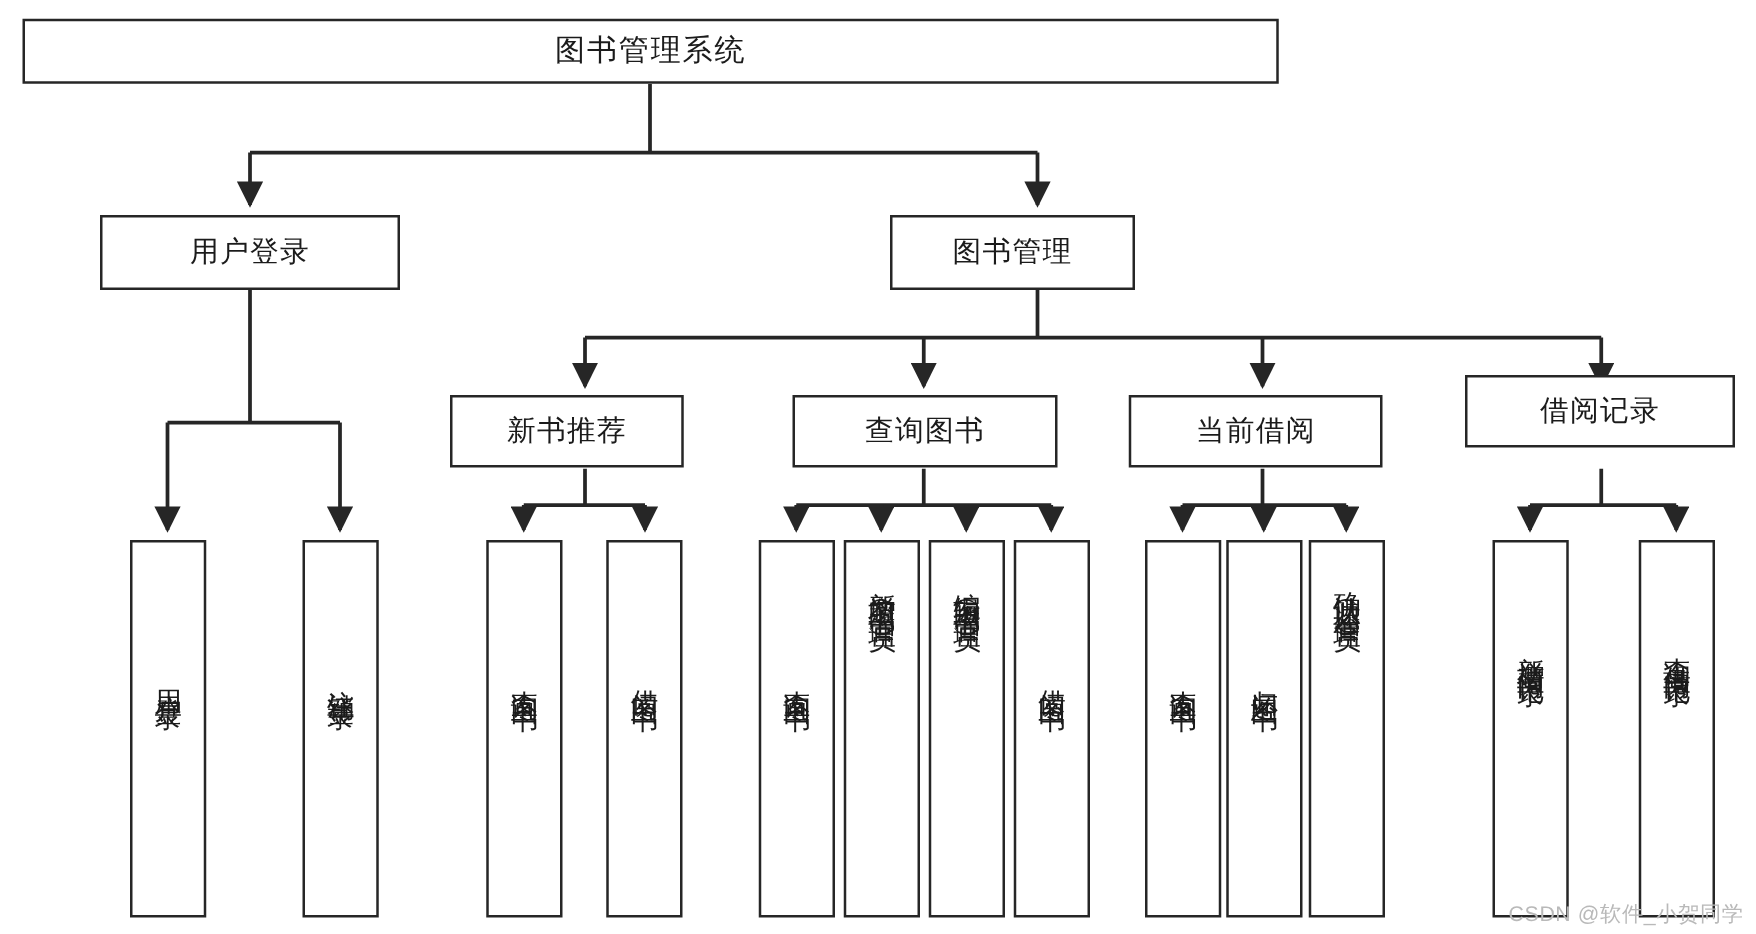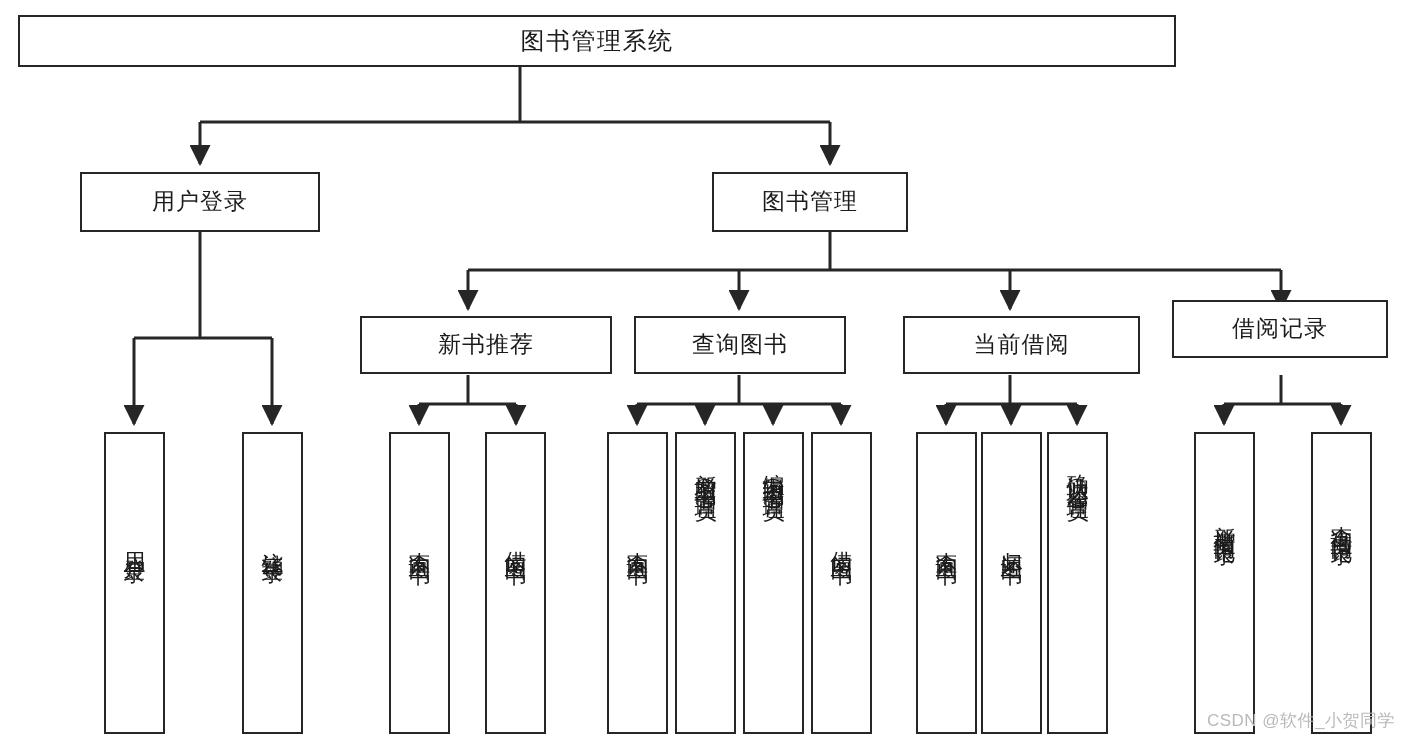--- a/index.html
+++ b/index.html
@@ -70,21 +70,21 @@
   }
   .node.vert.midlow .node-label {
     margin-top: 52px;
   }
   .node.vert.high .node-label {
     margin-top: 0px;
   }
   #watermark {
     position: absolute;
     right: 10px;
-    bottom: 15px;
+    bottom: 4px;
     font-size: 17px;
     color: #b9b9b9;
     letter-spacing: 0.5px;
     z-index: 5;
     white-space: nowrap;
   }
 </style>
 </head>
 <body>
 
@@ -133,38 +133,38 @@
       <path d="M 1011 404 L 1011 424" marker-end="url(#arrow)"></path>
       <path d="M 1077 404 L 1077 424" marker-end="url(#arrow)"></path>
 
       <path d="M 1281 375 L 1281 404"></path>
       <path d="M 1224 404 L 1341 404"></path>
       <path d="M 1224 404 L 1224 424" marker-end="url(#arrow)"></path>
       <path d="M 1341 404 L 1341 424" marker-end="url(#arrow)"></path>
     </g>
   </svg>
 
-  <div class="node root horiz" style="left:18px; top:15px; width:1158px; height:52px;">
+  <div class="node root horiz" style="left:18px; top:15px; width:1005px; height:52px;">
     <span class="node-label">图书管理系统</span>
   </div>
 
   <div class="node horiz" style="left:80px; top:172px; width:240px; height:60px;">
     <span class="node-label">用户登录</span>
   </div>
   <div class="node horiz" style="left:712px; top:172px; width:196px; height:60px;">
     <span class="node-label">图书管理</span>
   </div>
 
-  <div class="node horiz" style="left:360px; top:316px; width:252px; height:58px;">
+  <div class="node horiz" style="left:360px; top:316px; width:187px; height:58px;">
     <span class="node-label">新书推荐</span>
   </div>
   <div class="node horiz" style="left:634px; top:316px; width:212px; height:58px;">
     <span class="node-label">查询图书</span>
   </div>
-  <div class="node horiz" style="left:903px; top:316px; width:237px; height:58px;">
+  <div class="node horiz" style="left:903px; top:316px; width:203px; height:58px;">
     <span class="node-label">当前借阅</span>
   </div>
   <div class="node horiz" style="left:1172px; top:300px; width:216px; height:58px;">
     <span class="node-label">借阅记录</span>
   </div>
 
   <div class="node vert mid" style="left:104px; top:432px; width:61px; height:302px;">
     <span class="node-label">用户登录</span>
   </div>
   <div class="node vert mid" style="left:242px; top:432px; width:61px; height:302px;">

